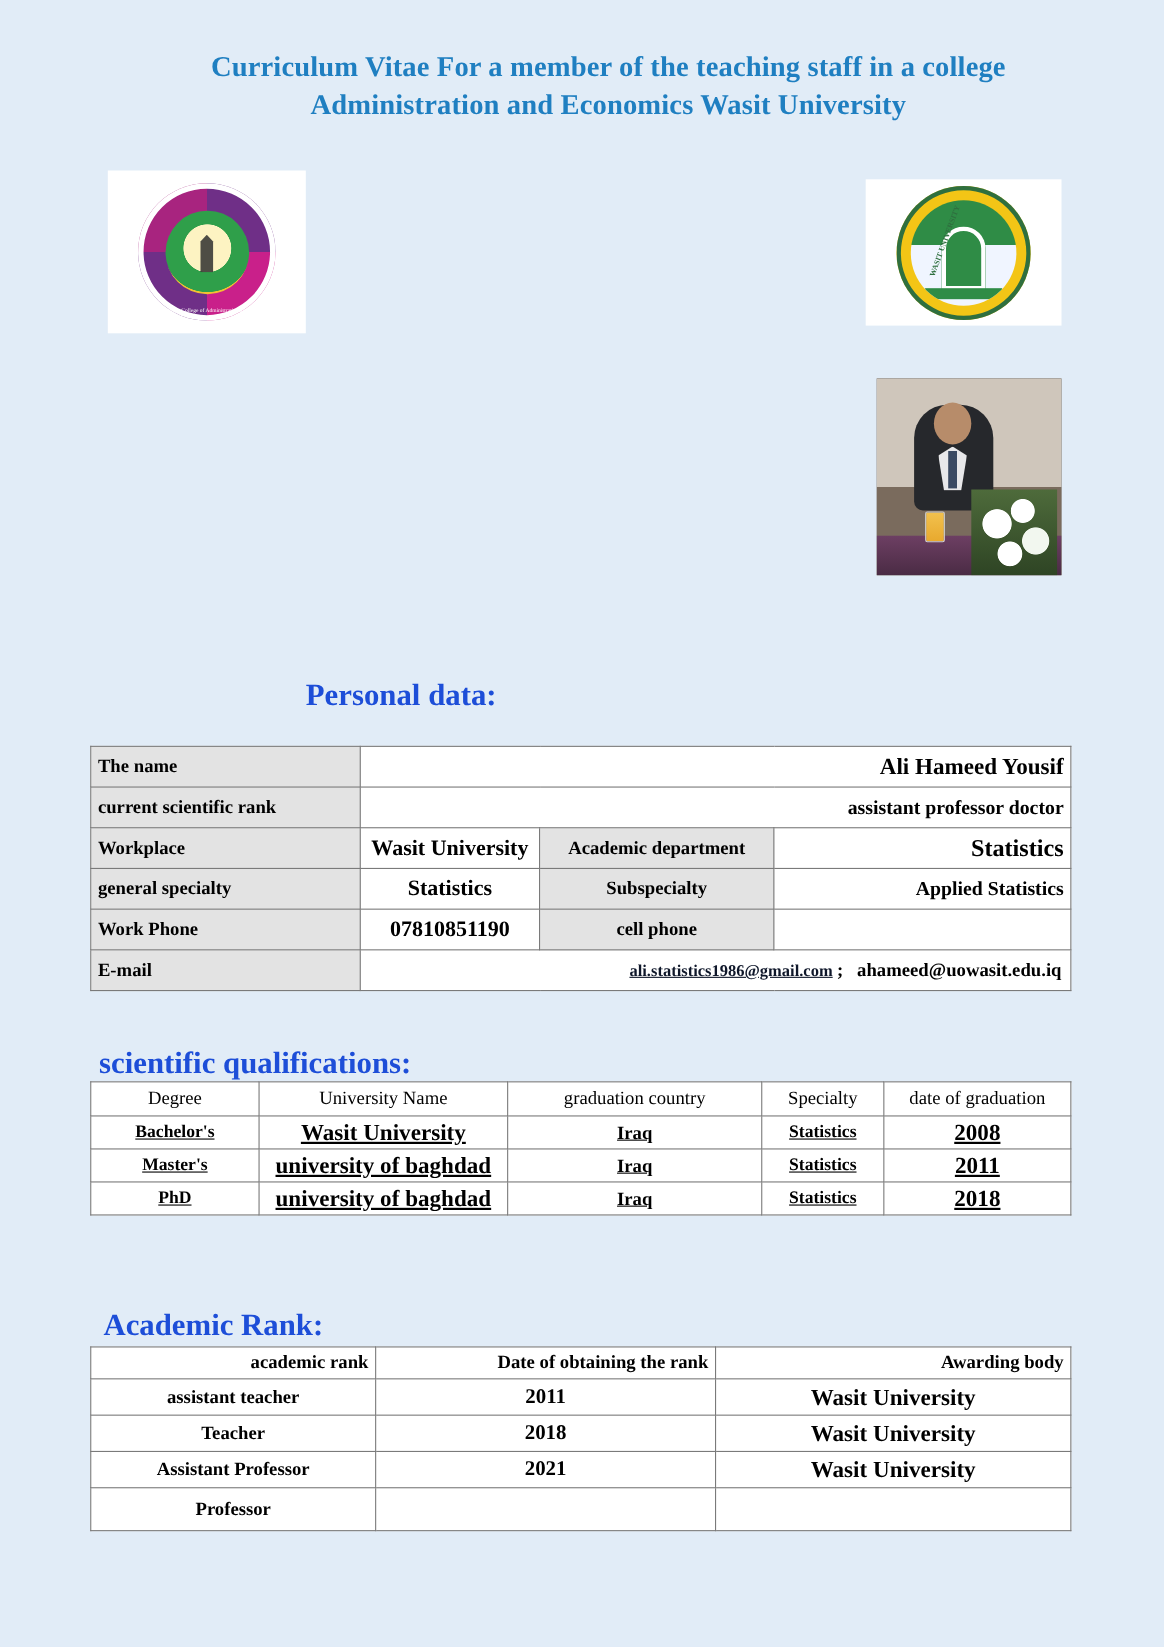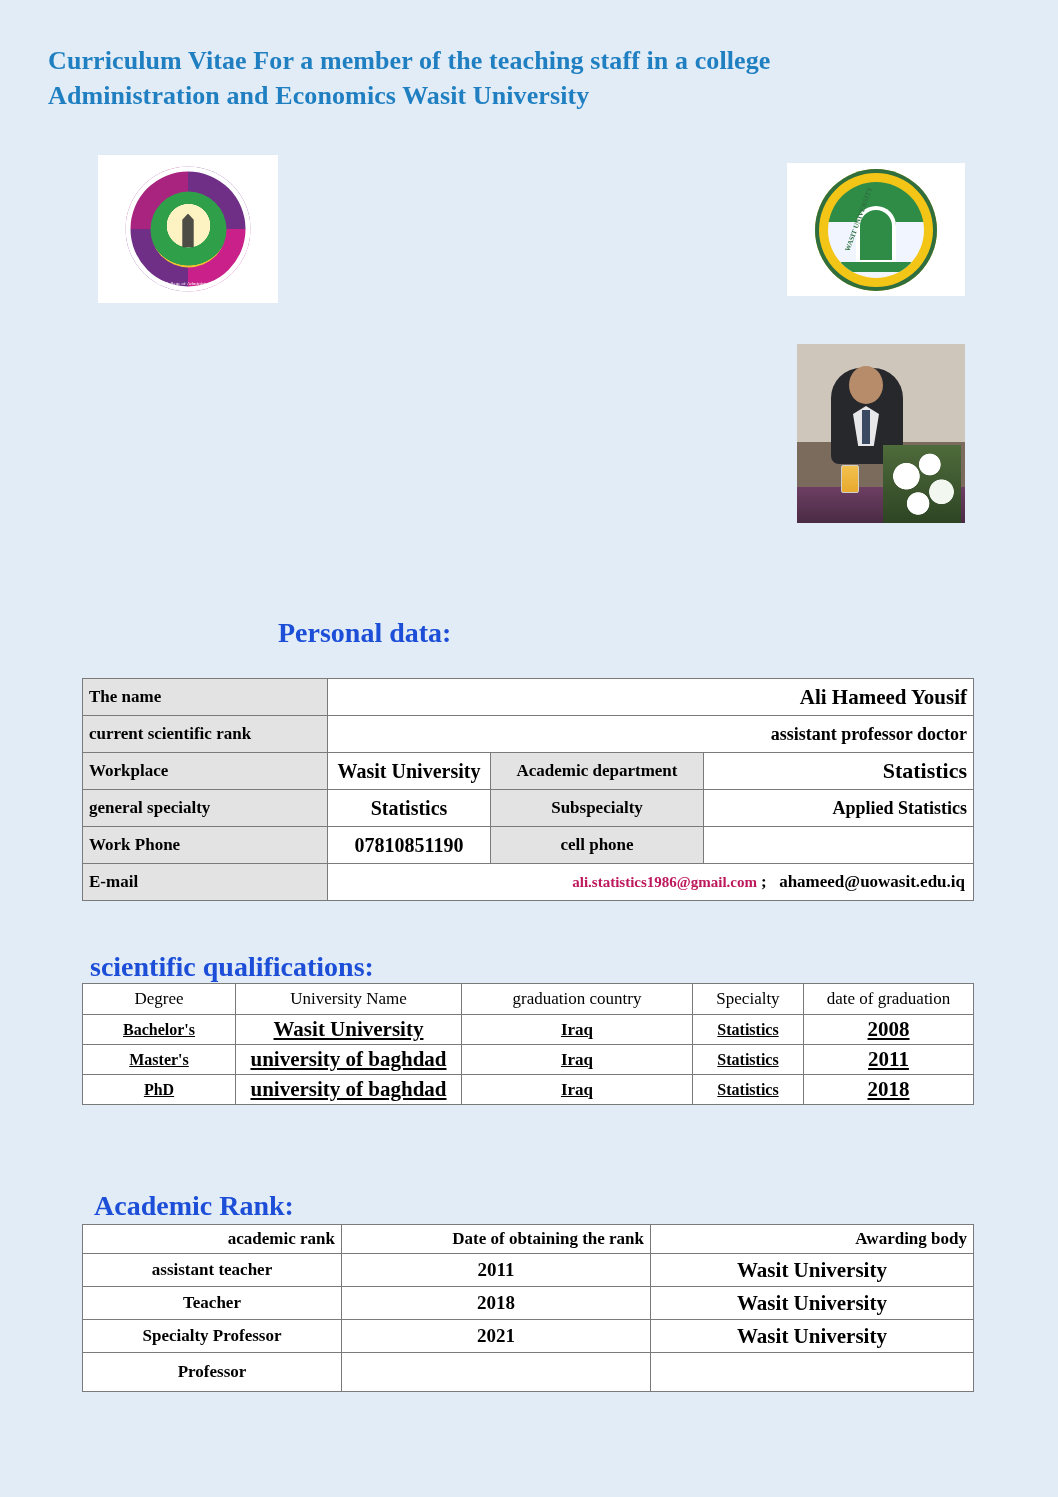--- a/index.html
+++ b/index.html
@@ -17,21 +17,21 @@
   }
   .page {
     position: relative;
     width: 1058px;
     height: 1497px;
     box-sizing: border-box;
   }
 
   
   .doc-title {
-    text-align: left;
+    text-align: center;
     color: #1f7fc1;
     font-weight: bold;
     font-size: 26px;
     line-height: 1.33;
     padding-top: 44px;
     letter-spacing: 0.1px;
     padding-left: 48px;
   }
   .doc-title .line2 { display: block; }
 
@@ -278,21 +278,22 @@
     font-weight: bold;
     font-size: 22px;
   }
   .email-cell {
     text-align: right;
     font-weight: bold;
     font-size: 17px;
     padding-right: 8px;
   }
   .email-link {
-    color: #be185d;
+    color: #0f172a;
+    text-decoration: underline;
     font-weight: bold;
     font-size: 15px;
   }
   .email-sep { padding: 0 4px; }
 
   
   .tbl-qual {
     position: absolute;
     left: 82px;
     top: 983px;
@@ -458,21 +459,21 @@
       <td class="r-rank">assistant teacher</td>
       <td class="r-date">2011</td>
       <td class="r-body">Wasit University</td>
     </tr>
     <tr>
       <td class="r-rank">Teacher</td>
       <td class="r-date">2018</td>
       <td class="r-body">Wasit University</td>
     </tr>
     <tr>
-      <td class="r-rank">Specialty Professor</td>
+      <td class="r-rank">Assistant Professor</td>
       <td class="r-date">2021</td>
       <td class="r-body">Wasit University</td>
     </tr>
     <tr>
       <td class="r-rank" style="height:34px">Professor</td>
       <td class="r-date"></td>
       <td class="r-body"></td>
     </tr>
   </tbody>
     </table>

